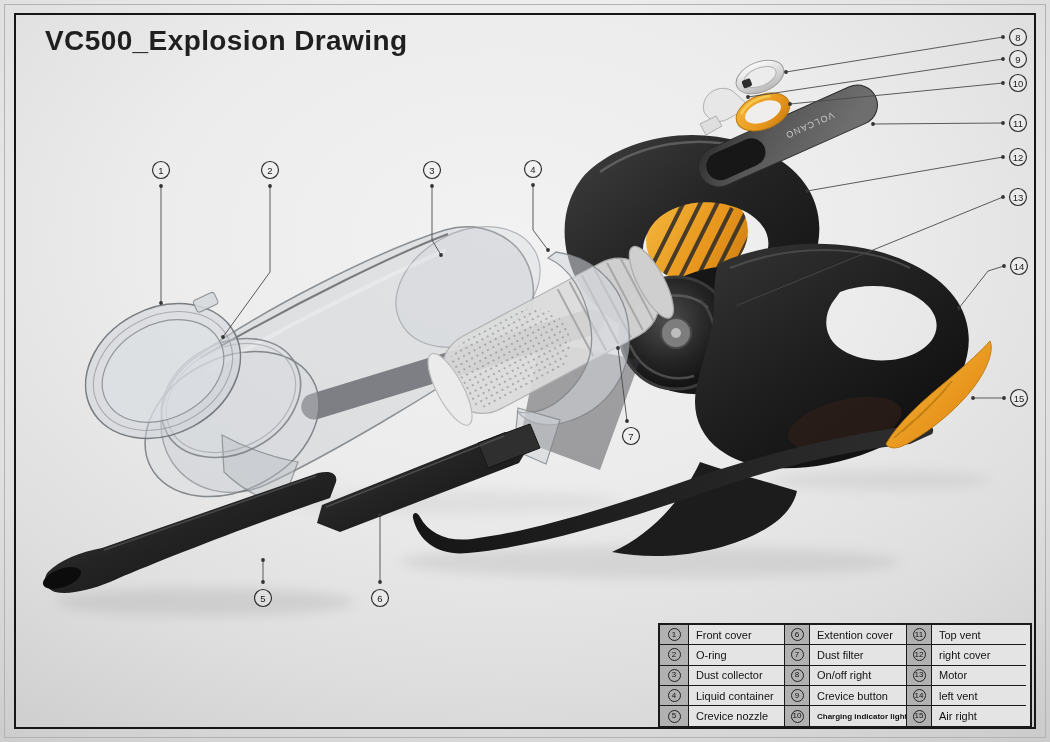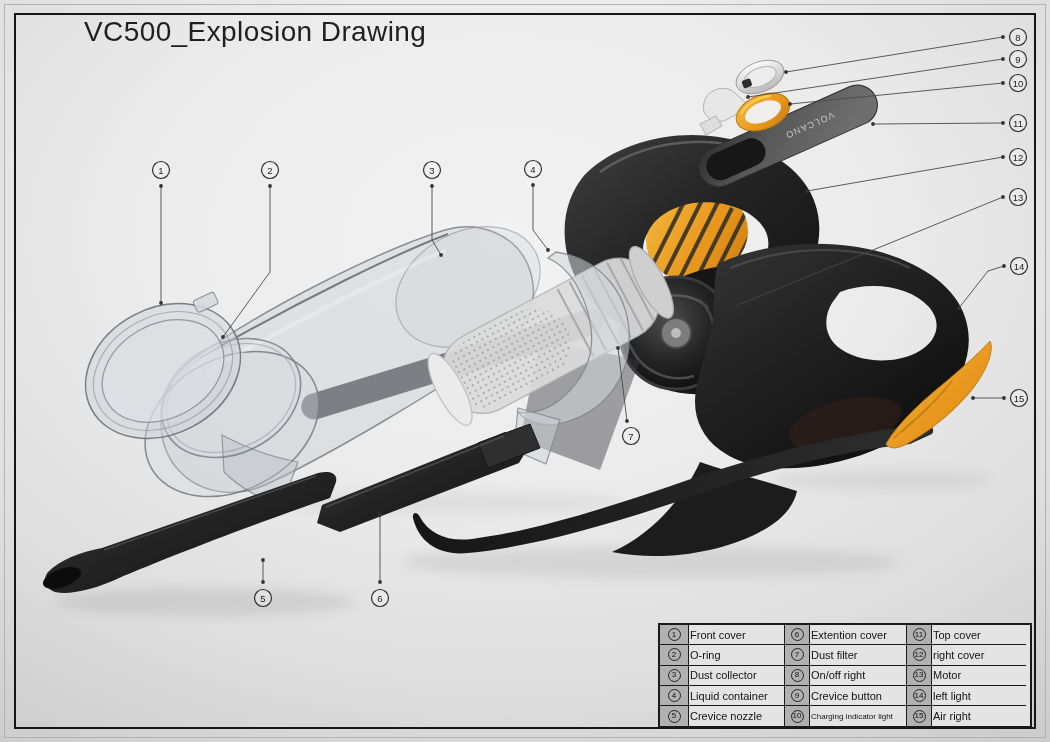--- a/index.html
+++ b/index.html
@@ -5,39 +5,39 @@
   html,body{margin:0;padding:0;background:#bfbfbf;}
   *{box-sizing:border-box;}
   .page{
     position:relative;width:1050px;height:742px;overflow:hidden;
     font-family:"Liberation Sans",sans-serif;
     background:radial-gradient(ellipse 900px 620px at 48% 32%, #f2f2f2 0%, #ececec 40%, #dedede 72%, #cccccc 100%);
   }
   .outer-line{position:absolute;left:4px;top:4px;right:4px;bottom:4px;border:1px solid #b2b2b2;pointer-events:none;}
   .frame{position:absolute;left:14px;top:13px;right:14px;bottom:13px;border:2.5px solid #161616;pointer-events:none;}
   .title{
-    position:absolute;left:45px;top:16px;
-    font-size:28px;color:#1f1f1f;letter-spacing:.4px;font-weight:400;margin-left:39px;
+    position:absolute;left:45px;top:25px;
+    font-size:28px;color:#1f1f1f;letter-spacing:.4px;font-weight:700;
   }
   svg.scene{position:absolute;left:0;top:0;}
   
   .parts-table{
     position:absolute;left:658px;top:623px;width:374px;
     border:2px solid #1a1a1a;background:#e4e4e4;
   }
   .pt-row{display:grid;grid-template-columns:29px 96px 25px 97px 25px 94px;}
   .pt-cell{
     height:20.3px;border-right:1.4px solid #1a1a1a;border-bottom:1.4px solid #1a1a1a;
     display:flex;align-items:center;overflow:hidden;
   }
   .pt-row:last-child .pt-cell{border-bottom:none;}
   .pt-cell:last-child{border-right:none;}
   .pt-num{background:#b1b1b1;justify-content:center;}
-  .pt-label{background:#e4e4e4;padding-left:1px;font-size:11px;color:#121212;white-space:nowrap;}
-  .pt-label.small{font-size:8px;font-weight:normal;}
+  .pt-label{background:#e4e4e4;padding-left:7px;font-size:11px;color:#121212;white-space:nowrap;}
+  .pt-label.small{font-size:8px;font-weight:bold;}
   .circ-num{
     width:13px;height:13px;border:1.2px solid #222;border-radius:50%;
     display:flex;align-items:center;justify-content:center;
     font-size:8px;color:#111;background:transparent;line-height:1;
   }
 </style>
 </head>
 <body>
 
 <div class="page">
@@ -356,21 +356,21 @@
           <span class="circ-num">1</span>
         </div>
         <div class="pt-cell pt-label">Front cover</div>
         <div class="pt-cell pt-num">
           <span class="circ-num">6</span>
         </div>
         <div class="pt-cell pt-label">Extention cover</div>
         <div class="pt-cell pt-num">
           <span class="circ-num">11</span>
         </div>
-        <div class="pt-cell pt-label">Top cover</div>
+        <div class="pt-cell pt-label">Top vent</div>
       </div>
       <div class="pt-row">
         <div class="pt-cell pt-num">
           <span class="circ-num">2</span>
         </div>
         <div class="pt-cell pt-label">O-ring</div>
         <div class="pt-cell pt-num">
           <span class="circ-num">7</span>
         </div>
         <div class="pt-cell pt-label">Dust filter</div>
@@ -398,21 +398,21 @@
           <span class="circ-num">4</span>
         </div>
         <div class="pt-cell pt-label">Liquid container</div>
         <div class="pt-cell pt-num">
           <span class="circ-num">9</span>
         </div>
         <div class="pt-cell pt-label">Crevice button</div>
         <div class="pt-cell pt-num">
           <span class="circ-num">14</span>
         </div>
-        <div class="pt-cell pt-label">left light</div>
+        <div class="pt-cell pt-label">left vent</div>
       </div>
       <div class="pt-row">
         <div class="pt-cell pt-num">
           <span class="circ-num">5</span>
         </div>
         <div class="pt-cell pt-label">Crevice nozzle</div>
         <div class="pt-cell pt-num">
           <span class="circ-num">10</span>
         </div>
         <div class="pt-cell pt-label small">Charging indicator light</div>

